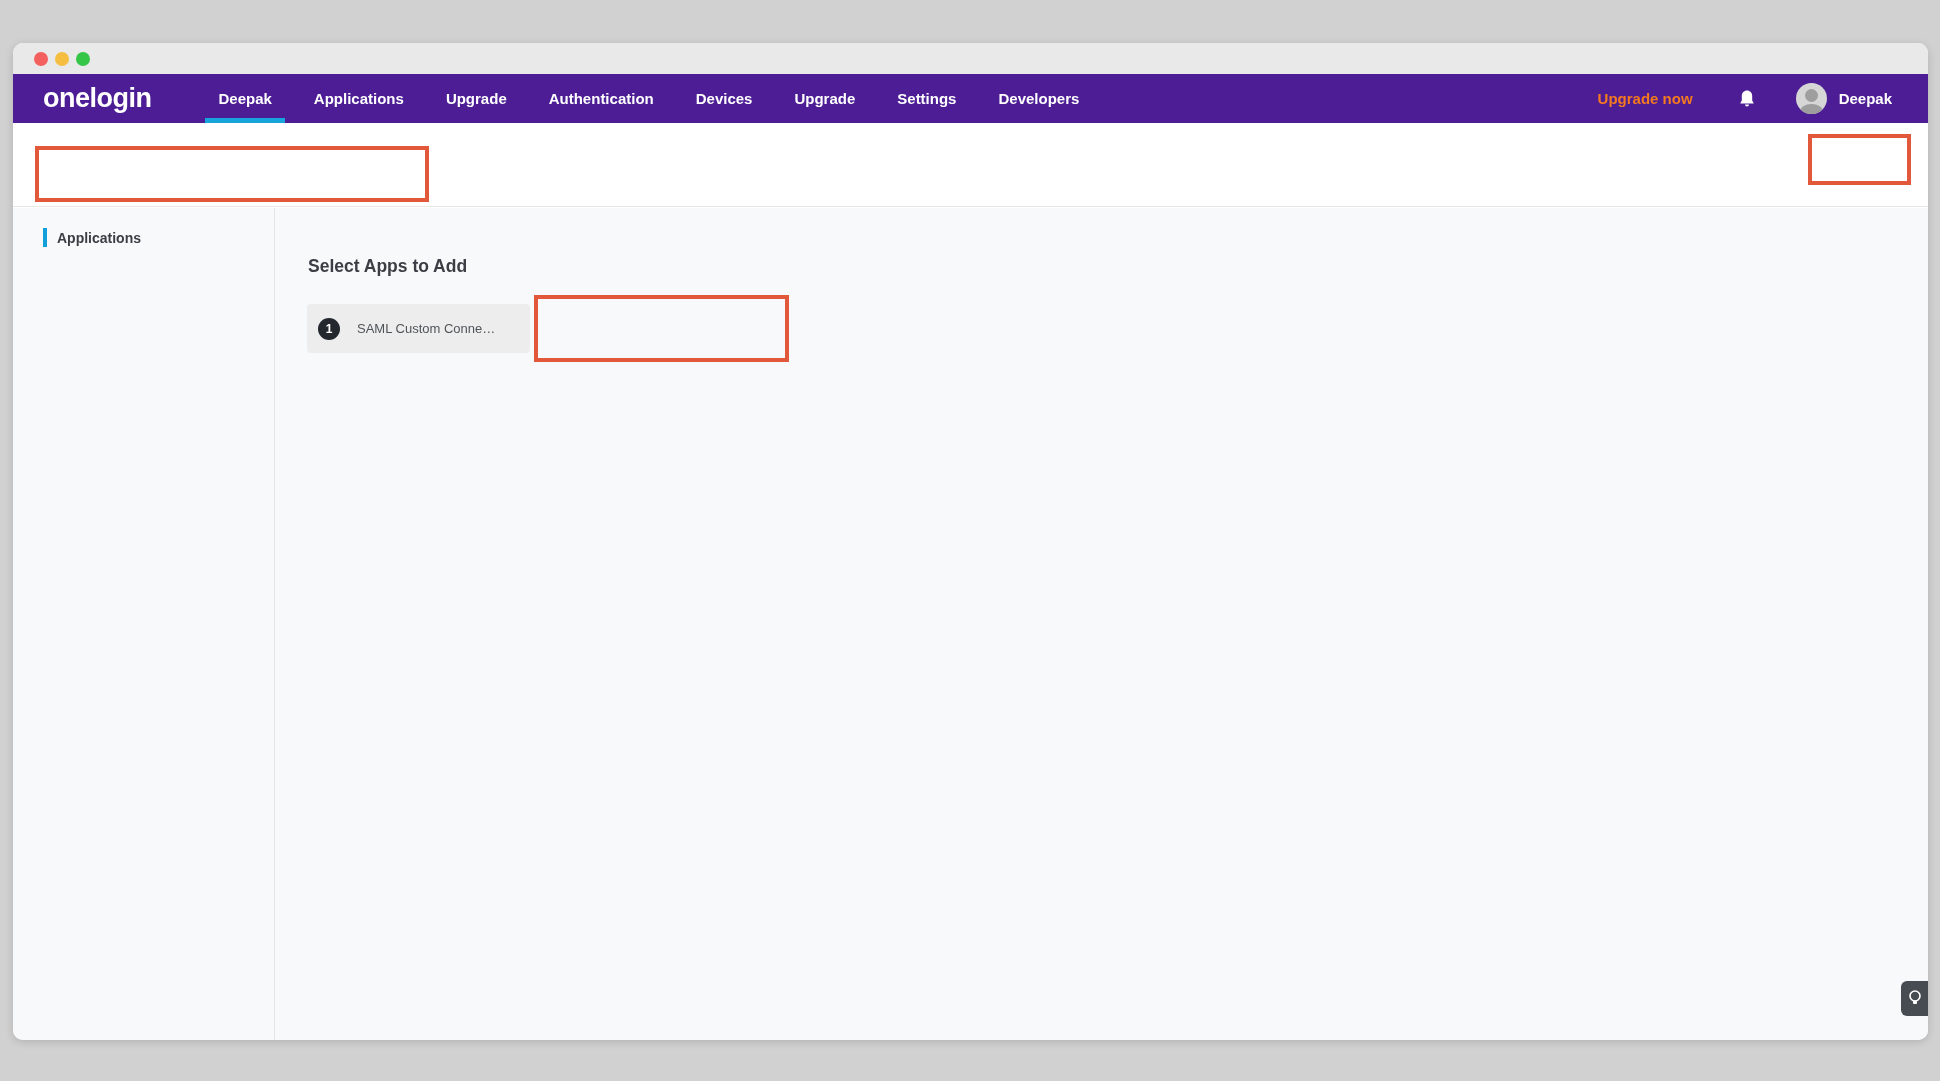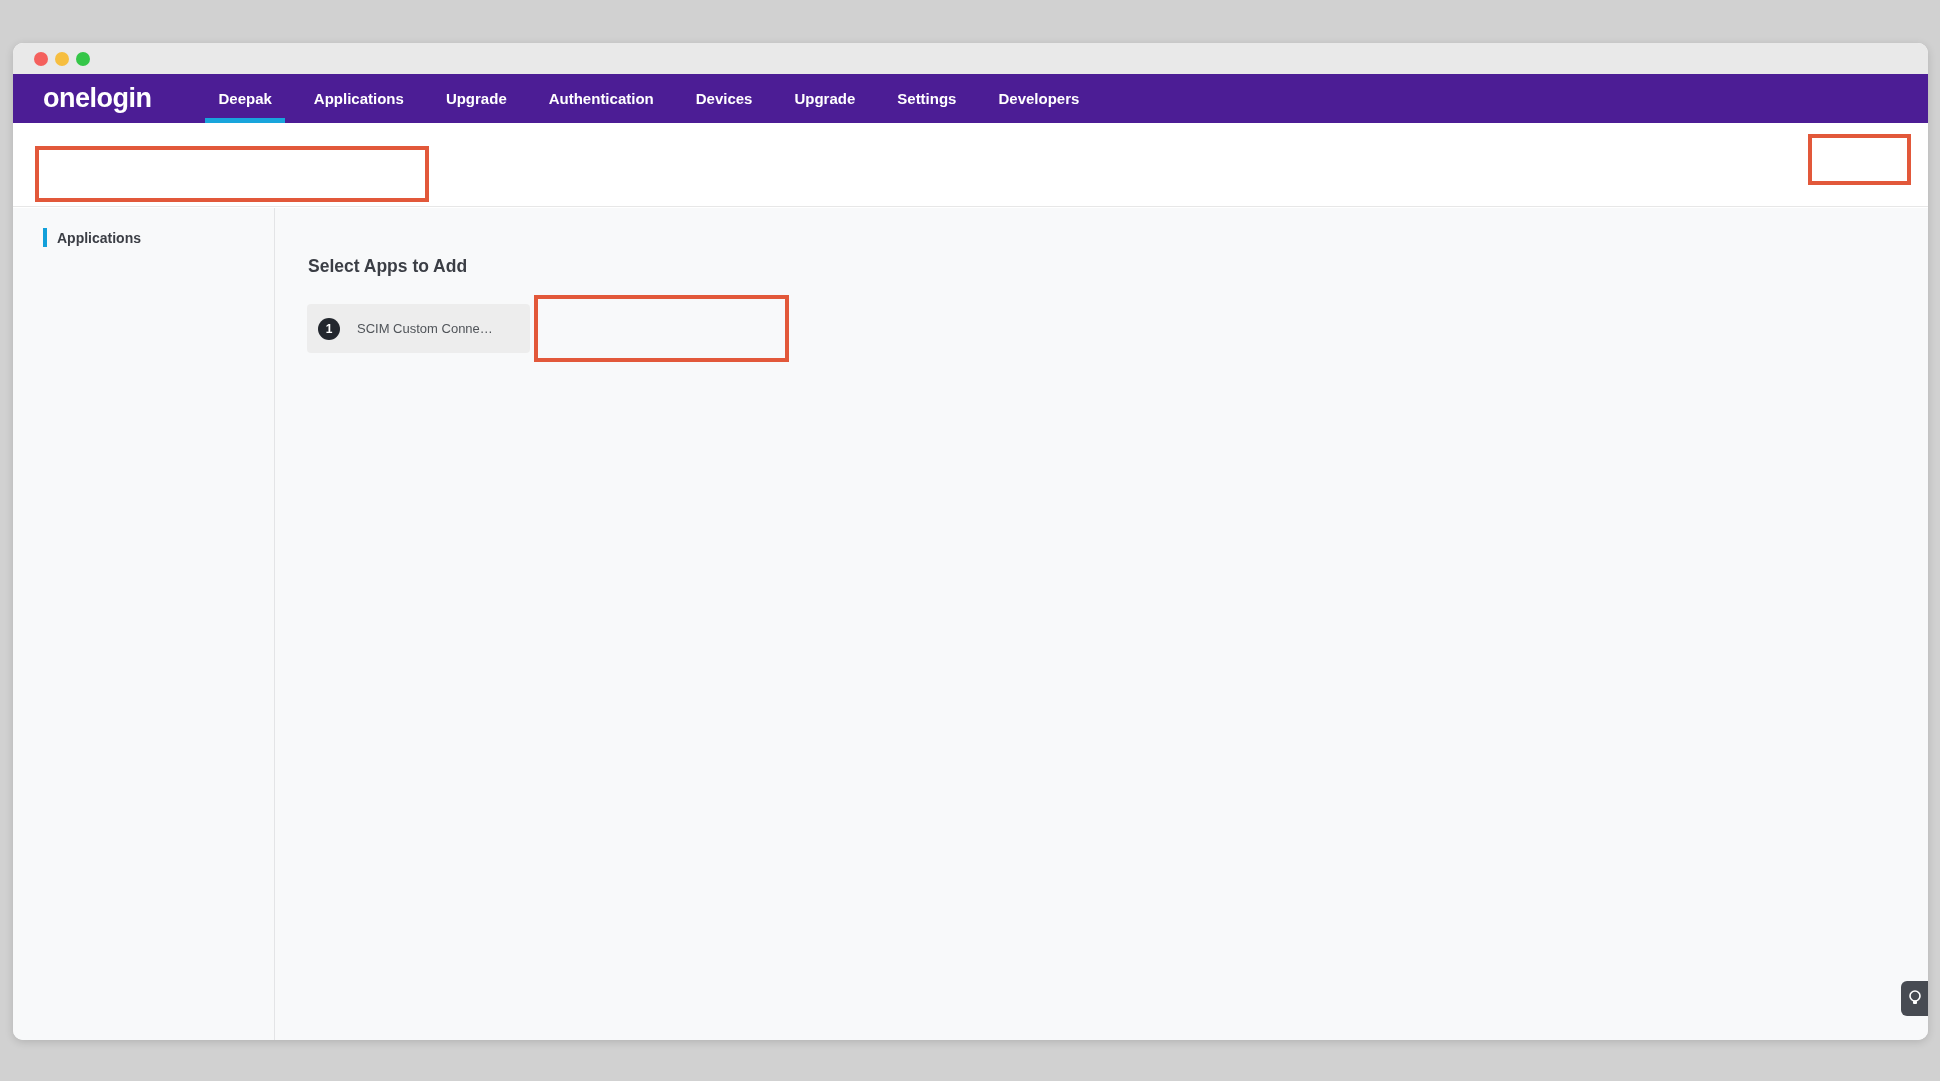--- a/index.html
+++ b/index.html
@@ -126,20 +126,34 @@
     <div class="nav-items">
       <div class="nav-item active">Deepak</div>
       <div class="nav-item">Applications</div>
       <div class="nav-item">Upgrade</div>
       <div class="nav-item">Authentication</div>
       <div class="nav-item">Devices</div>
       <div class="nav-item">Upgrade</div>
       <div class="nav-item">Settings</div>
       <div class="nav-item">Developers</div>
     </div>
+    <div class="nav-right">
+      <div class="upgrade">Upgrade now</div>
+      <div class="bell">
+        <svg width="18" height="20" viewBox="0 0 18 20">
+          <path d="M9 1.5 C6 1.5 3.8 3.8 3.8 7 L3.8 11.5 L2.2 14.5 L15.8 14.5 L14.2 11.5 L14.2 7 C14.2 3.8 12 1.5 9 1.5 Z" fill="#fff"></path>
+          <path d="M7 15.5 a2 2 0 0 0 4 0 Z" fill="#fff"></path>
+        </svg>
+      </div>
+      <div class="avatar">
+        <div class="head"></div>
+        <div class="shoulders"></div>
+      </div>
+      <div class="username">Deepak</div>
+    </div>
   </div>
 
   <div class="header">
     <div class="breadcrumb">Roles /</div>
     <div class="role-input-wrap">
       <input class="role-input" type="text" value="developers" style="">
       <div class="caret"></div>
     </div>
     <button class="btn-circle btn-confirm">✔</button>
     <button class="btn-circle btn-remove">✖</button>
@@ -152,21 +166,21 @@
       <div class="side-item">
         <div class="side-bar-accent"></div>
         <div class="side-label">Applications</div>
       </div>
     </div>
 
     <div class="main-heading">Select Apps to Add</div>
 
     <div class="app-card card-saml">
       <div class="app-badge">1</div>
-      <div class="app-label">SCIM Custom Conne…</div>
+      <div class="app-label">SAML Custom Conne…</div>
     </div>
 
   </div>
 
   <div class="hl-box hl-1"></div>
   <div class="hl-box hl-2"></div>
   <div class="hl-box hl-3"></div>
 
   <div class="bulb-btn">
     <svg width="12" height="17" viewBox="0 0 12 17">

